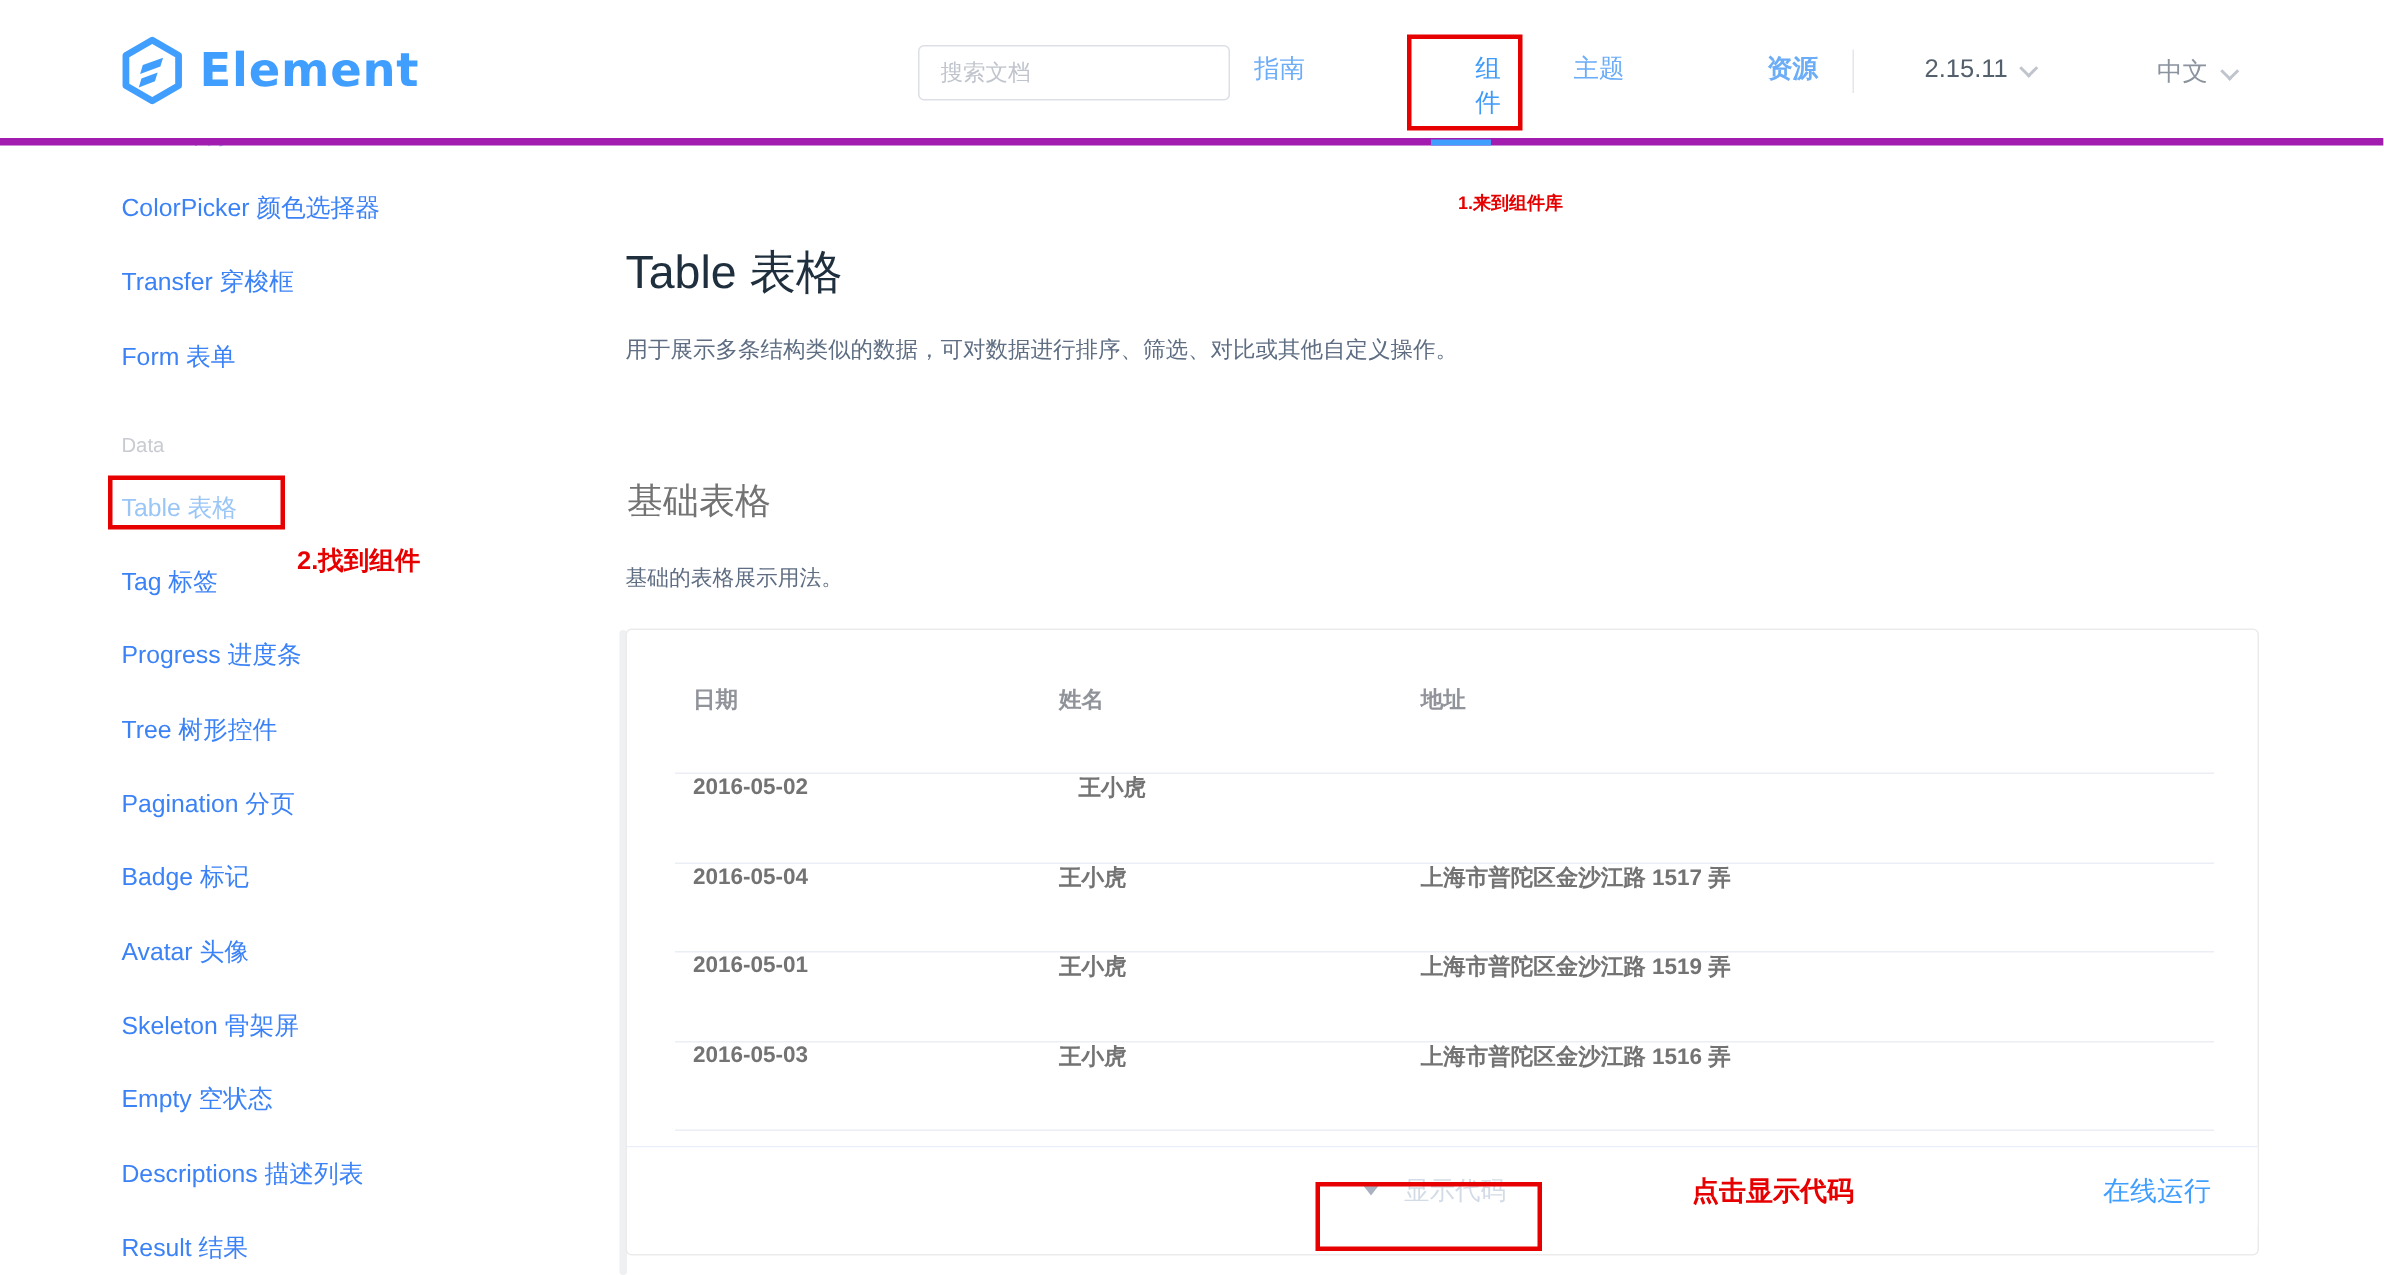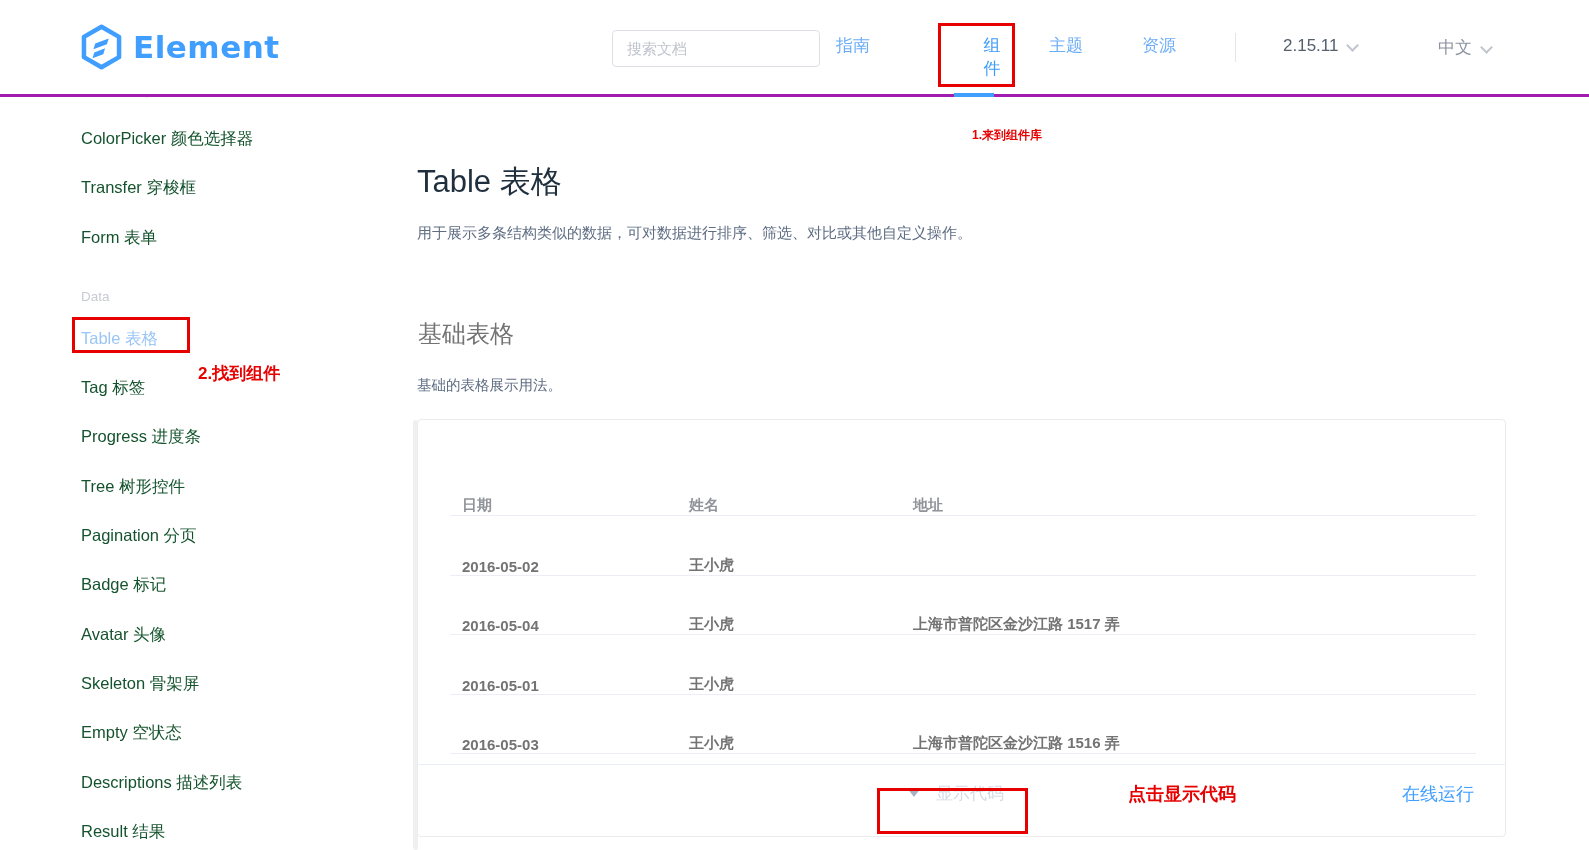--- a/index.html
+++ b/index.html
@@ -6,21 +6,21 @@
   html,body { width:1589px; height:850px; }
   body {
     font-family:"Liberation Sans","DejaVu Sans",sans-serif;
     background:#ffffff; position:relative; overflow:hidden;
     -webkit-font-smoothing:antialiased;
   }
 
   
   .header {
     position:absolute; left:0; top:0; width:1589px; height:97px;
-    background:#ffffff; border-bottom:3px solid #a21caf; z-index:30;
+    background:#ffffff; border-bottom:5px solid #a21caf; z-index:30;
   }
   .logo { position:absolute; left:79px; top:24px; display:flex; align-items:center; cursor:pointer; }
   .logo svg { width:45px; height:46px; display:block; }
   .logo-word {
     margin-left:9px; font-size:31px; font-weight:bold; color:#409eff;
     letter-spacing:0.5px; font-family:"DejaVu Sans","Liberation Sans",sans-serif;
   }
   .search-box {
     position:absolute; left:612px; top:30px; width:208px; height:37px;
     border:1px solid #dcdfe6; border-radius:4px; background:#fff;
@@ -28,21 +28,21 @@
   }
   .search-box::placeholder { color:#c0c4cc; }
   .nav-link {
     position:absolute; top:34px; font-size:17px; color:#6cadf7;
     text-decoration:none; cursor:pointer; text-align:center;
   }
   .nav-link.active { color:#3e9bfa;padding-left:40px; }
   .nav-guide   { left:823px; width:60px; }
   .nav-comp    { left:942px; width:60px; }
   .nav-theme   { left:1036px; width:60px; }
-  .nav-res     { left:1129px; width:60px; }
+  .nav-res     { left:1165px; width:60px;font-weight:bold; }
   .nav-underline {
     position:absolute; left:954px; top:93px; width:40px; height:4px;
     background:#409eff; z-index:31;
   }
   .head-divider {
     position:absolute; left:1235px; top:33px; width:1px; height:29px; background:#e3e6ec;
   }
   .version {
     position:absolute; left:1283px; top:36px; font-size:17px; color:#55606d; cursor:pointer;
   }
@@ -52,21 +52,21 @@
   .chevron {
     display:inline-block; width:9px; height:9px; margin-left:10px; margin-bottom:3px;
     border-right:2px solid #c0c4cc; border-bottom:2px solid #c0c4cc;
     transform:rotate(45deg); vertical-align:middle;
   }
 
   
   .sidebar { position:absolute; left:0; top:65px; width:412px; z-index:1; }
   .side-item {
     height:49.3px; display:flex; align-items:center; padding-left:81px;
-    font-size:16.5px; color:#14532d; cursor:pointer; white-space:nowrap;
+    font-size:16.5px; color:#3b82f6; cursor:pointer; white-space:nowrap;
   }
   .side-item.active { color:#9ac6f6; }
   .side-group {
     height:35px; margin-top:17px; display:flex; align-items:center;
     padding-left:81px; font-size:13.5px; color:#c8cbd0; cursor:default;
   }
   .side-scrollbar {
     position:absolute; left:413px; top:420px; width:5px; height:430px;
     background:#eff0f2; border-radius:3px; z-index:2;
   }
@@ -89,21 +89,21 @@
   }
 
   
   .demo-card {
     position:absolute; left:417px; top:419px; width:1089px; height:418px;
     border:1px solid #ebebeb; border-radius:4px; background:#fff; z-index:5;
   }
   .demo-table {
     position:absolute; left:32px; top:37px; width:1026px; font-size:15px;
   }
-  .t-row { display:flex; align-items:flex-end; border-bottom:1px solid #ebeef5; }
+  .t-row { display:flex; align-items:flex-start; border-bottom:1px solid #ebeef5;gap:30px; }
   .t-head { height:59px; color:#909399; font-weight:700; }
   .t-body { height:59.5px; color:#737373;font-weight:bold; }
   .t-col { padding-left:12px; }
   .t-col-0 { width:227px; }
   .t-col-1 { width:224px; }
   .t-col-2 { width:575px; }
   .demo-ctrl {
     position:absolute; left:0; right:0; bottom:16px; height:56px;
     border-top:1px solid #eaeefb; border-radius:0 0 4px 4px; background:#fff;
   }
@@ -201,20 +201,21 @@
       <div class="t-col t-col-1">王小虎</div>
     </div>
     <div class="t-row t-body">
       <div class="t-col t-col-0">2016-05-04</div>
       <div class="t-col t-col-1">王小虎</div>
       <div class="t-col t-col-2">上海市普陀区金沙江路 1517 弄</div>
     </div>
     <div class="t-row t-body">
       <div class="t-col t-col-0">2016-05-01</div>
       <div class="t-col t-col-1">王小虎</div>
+      <div class="t-col t-col-2">上海市普陀区金沙江路 1519 弄</div>
     </div>
     <div class="t-row t-body">
       <div class="t-col t-col-0">2016-05-03</div>
       <div class="t-col t-col-1">王小虎</div>
       <div class="t-col t-col-2">上海市普陀区金沙江路 1516 弄</div>
     </div>
   </div>
 
   <div class="demo-ctrl">
     <span class="caret-down-icon"></span>

